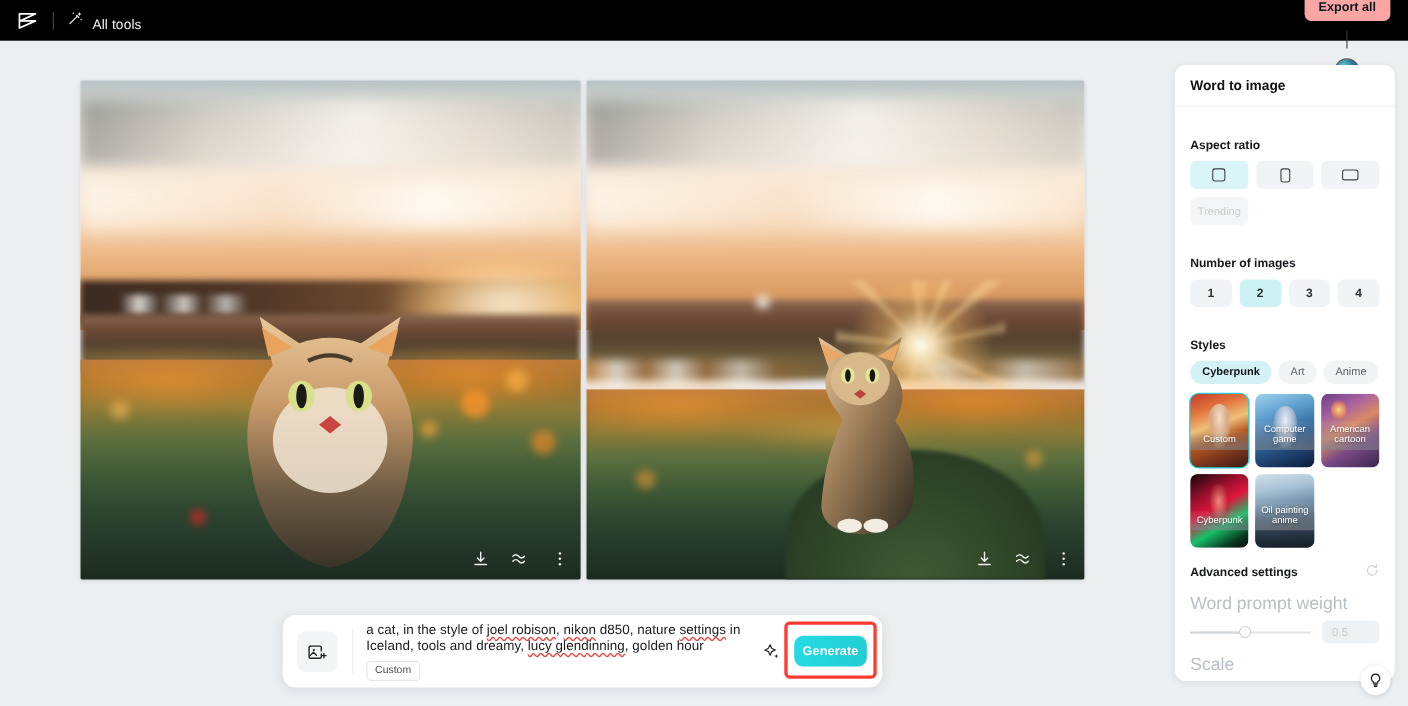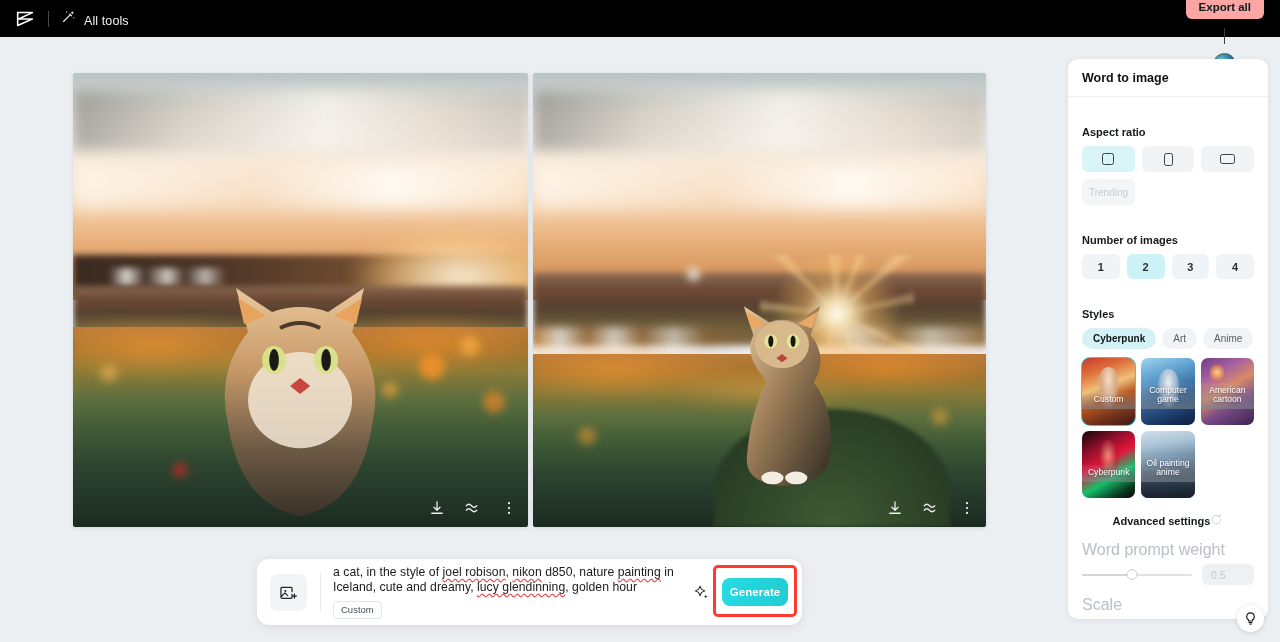--- a/index.html
+++ b/index.html
@@ -283,21 +283,21 @@
     content:""; position:absolute; left:26%; top:14%; width:46%; height:58%;
     background: radial-gradient(ellipse at 50% 40%, rgba(255,215,160,.6) 0%, rgba(180,30,50,.35) 50%, transparent 76%);
     border-radius: 50%;
   }
   .a-oilpaint { background: linear-gradient(170deg,#cfe0ea 0%,#a9c3d6 22%,#6b8aa3 46%,#3d5166 70%,#1f2a36 100%); }
   .a-oilpaint::after {
     content:""; position:absolute; left:0; bottom:0; width:100%; height:42%;
     background: linear-gradient(180deg, rgba(60,80,100,.2), rgba(20,28,38,.75));
   }
 
-  .adv-head { display: flex; align-items: center; justify-content: center; margin: 14px 0 0; }
+  .adv-head { display: flex; align-items: center; justify-content: space-between; margin: 14px 0 0; }
   .adv-head .t { font-size: 11px; font-weight: bold; color: #15181c; }
   .reset-ico { cursor: pointer; opacity: .45; }
 
   .slider-row { display: flex; align-items: center; gap: 10px; margin-top: 5px; }
   .track { position: relative; flex: 1; height: 14px; display: flex; align-items: center; }
   .track .bar { width: 100%; height: 2px; background: #dfe3e7; border-radius: 2px; }
   .track .fill { position: absolute; left: 0; height: 2px; background: #d2d6db; border-radius: 2px; }
   .track.active .fill { background: #2b3138; }
   .knob {
     position: absolute; width: 11px; height: 11px; border-radius: 50%;
@@ -481,22 +481,22 @@
         <path d="M4 5.5 h11 a1.5 1.5 0 0 1 1.5 1.5 v4" stroke="#1f2429" stroke-width="1.6" stroke-linecap="round"></path>
         <path d="M16.5 14.5 v3.5 a1.5 1.5 0 0 1 -1.5 1.5 h-11 a1.5 1.5 0 0 1 -1.5 -1.5 v-11 a1.5 1.5 0 0 1 1.5 -1.5" stroke="#1f2429" stroke-width="1.6" stroke-linecap="round"></path>
         <circle cx="8" cy="10" r="1.3" fill="#1f2429"></circle>
         <path d="M3 17 l4.5 -4.5 3.5 3.5" stroke="#1f2429" stroke-width="1.5" stroke-linecap="round" stroke-linejoin="round" fill="none"></path>
         <path d="M19.5 14 v5 M17 16.5 h5" stroke="#1f2429" stroke-width="1.6" stroke-linecap="round"></path>
       </svg>
     </div>
     <div class="prompt-divider"></div>
     <div class="prompt-body">
       <div class="prompt-text">
-        <span>a cat, in the style of </span><span class="sp">joel robison</span><span>, </span><span class="sp">nikon</span><span> d850, nature </span><span class="sp">painting</span><span> in</span>
-        <span>Iceland, cute and dreamy, </span><span class="sp">lucy glendinning</span><span>, golden hour</span>
+        <span>a cat, in the style of </span><span class="sp">joel robison</span><span>, </span><span class="sp">nikon</span><span> d850, nature </span><span class="sp">settings</span><span> in</span>
+        <span>Iceland, tools and dreamy, </span><span class="sp">lucy glendinning</span><span>, golden hour</span>
       </div>
       <span class="prompt-chip">Custom</span>
     </div>
     <div class="magic">
       <svg width="17" height="17" viewBox="0 0 24 24" fill="none">
         <path d="M10 3 l2.1 4.6 4.6 2.1 -4.6 2.1 -2.1 4.6 -2.1 -4.6 -4.6 -2.1 4.6 -2.1z" stroke="#1f2429" stroke-width="1.5" stroke-linejoin="round" fill="none"></path>
         <path d="M18 15 l.8 1.8 1.8 .8 -1.8 .8 -.8 1.8 -.8 -1.8 -1.8 -.8 1.8 -.8z" fill="#1f2429"></path>
       </svg>
     </div>
     <div class="gen-wrap">

